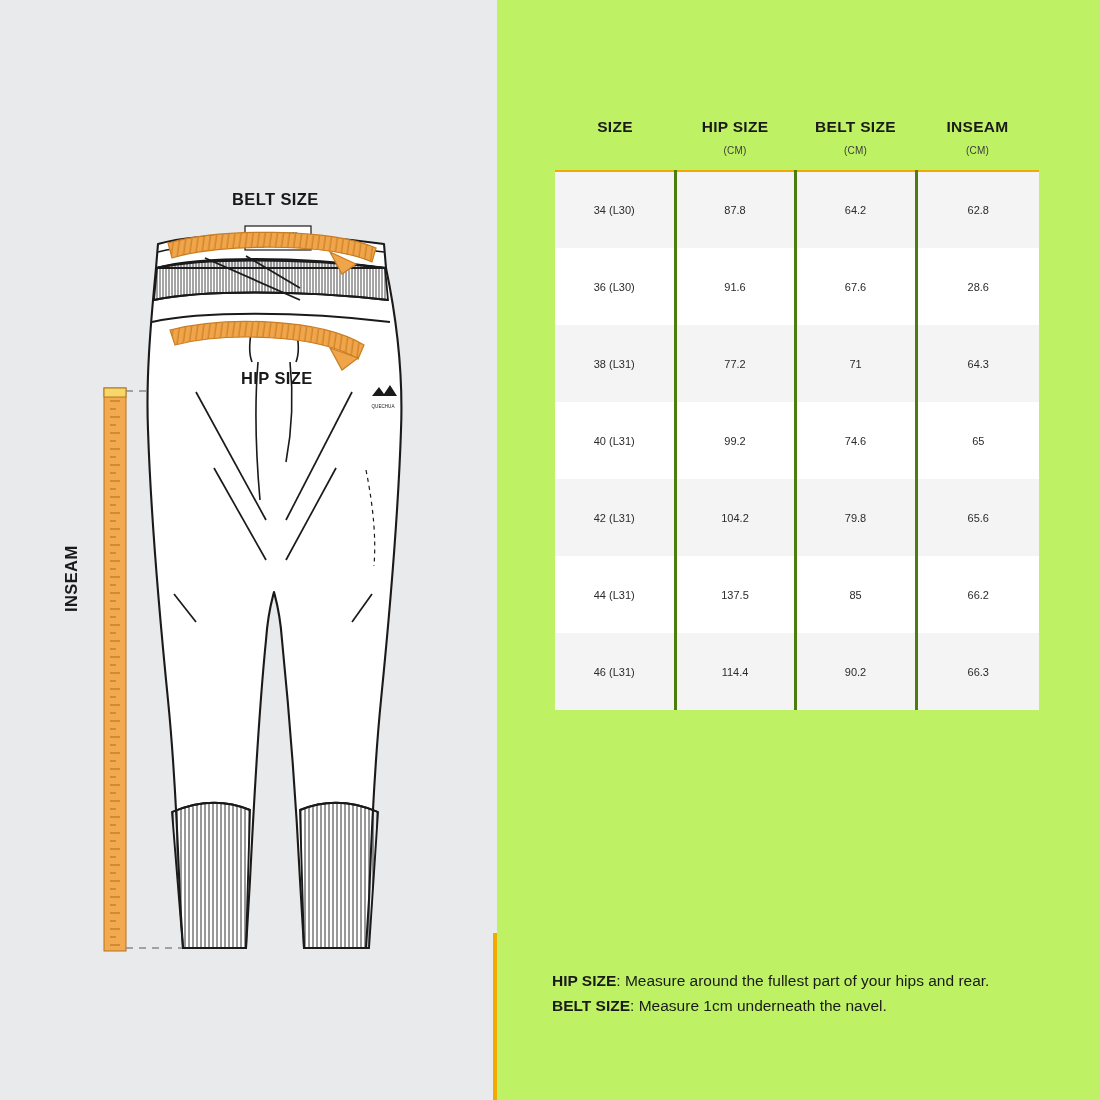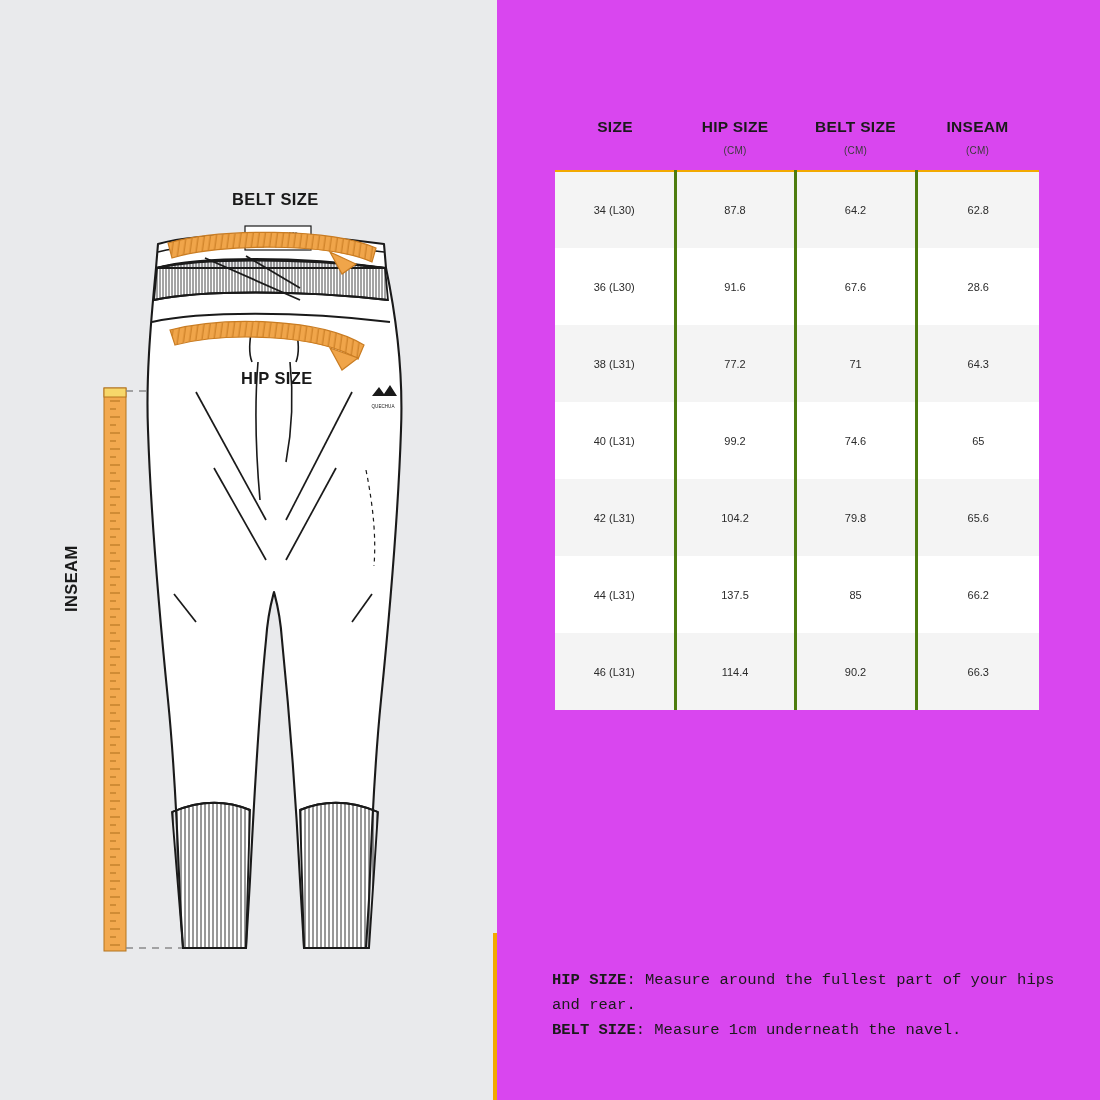--- a/index.html
+++ b/index.html
@@ -59,21 +59,21 @@
     transform: rotate(-90deg);
     transform-origin: left top;
     white-space: nowrap;
   }
 
   
   #right-panel {
     position: absolute;
     left: 497px; top: 0;
     width: 603px; height: 1100px;
-    background: #d946ef;
+    background: #bef264;
   }
 
   #size-table {
     position: absolute;
     left: 58px;   
     top: 118px;
     width: 484px;
     border-collapse: collapse;
   }
   #size-table th {
@@ -119,21 +119,20 @@
   #size-table th:nth-child(4), #size-table td:nth-child(4) { width: 123px; }
 
   #notes {
     position: absolute;
     left: 55px;  
     top: 968px;
     width: 520px;
     font-size: 15.5px;
     color: #1a1a1a;
     line-height: 1.62;
-    font-family: Liberation Mono, monospace;
   }
   #notes .note-key { font-weight: bold; }
 
   .tiny { font-size: 4.6px; fill: #1a1a1a; font-family: "Liberation Sans", sans-serif; }
 </style>
 </head>
 <body>
 
 <div id="page">
 

